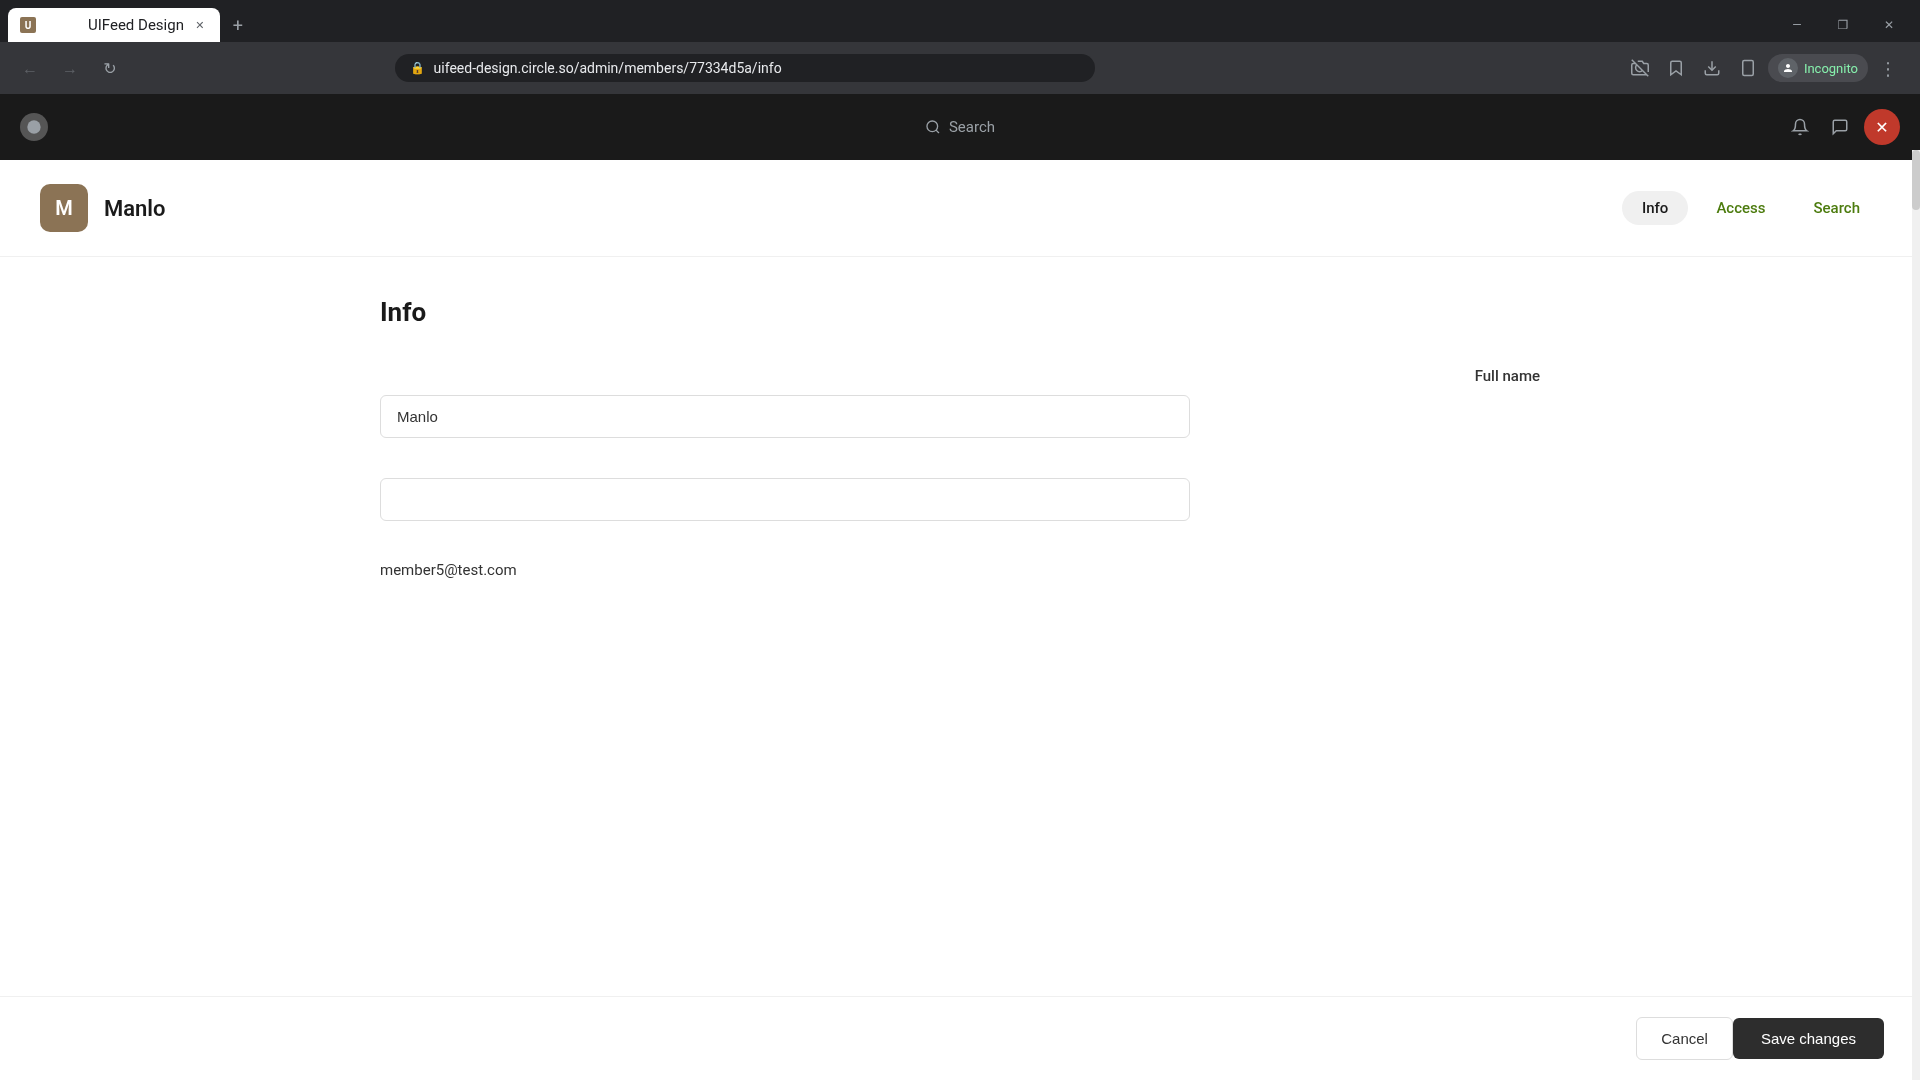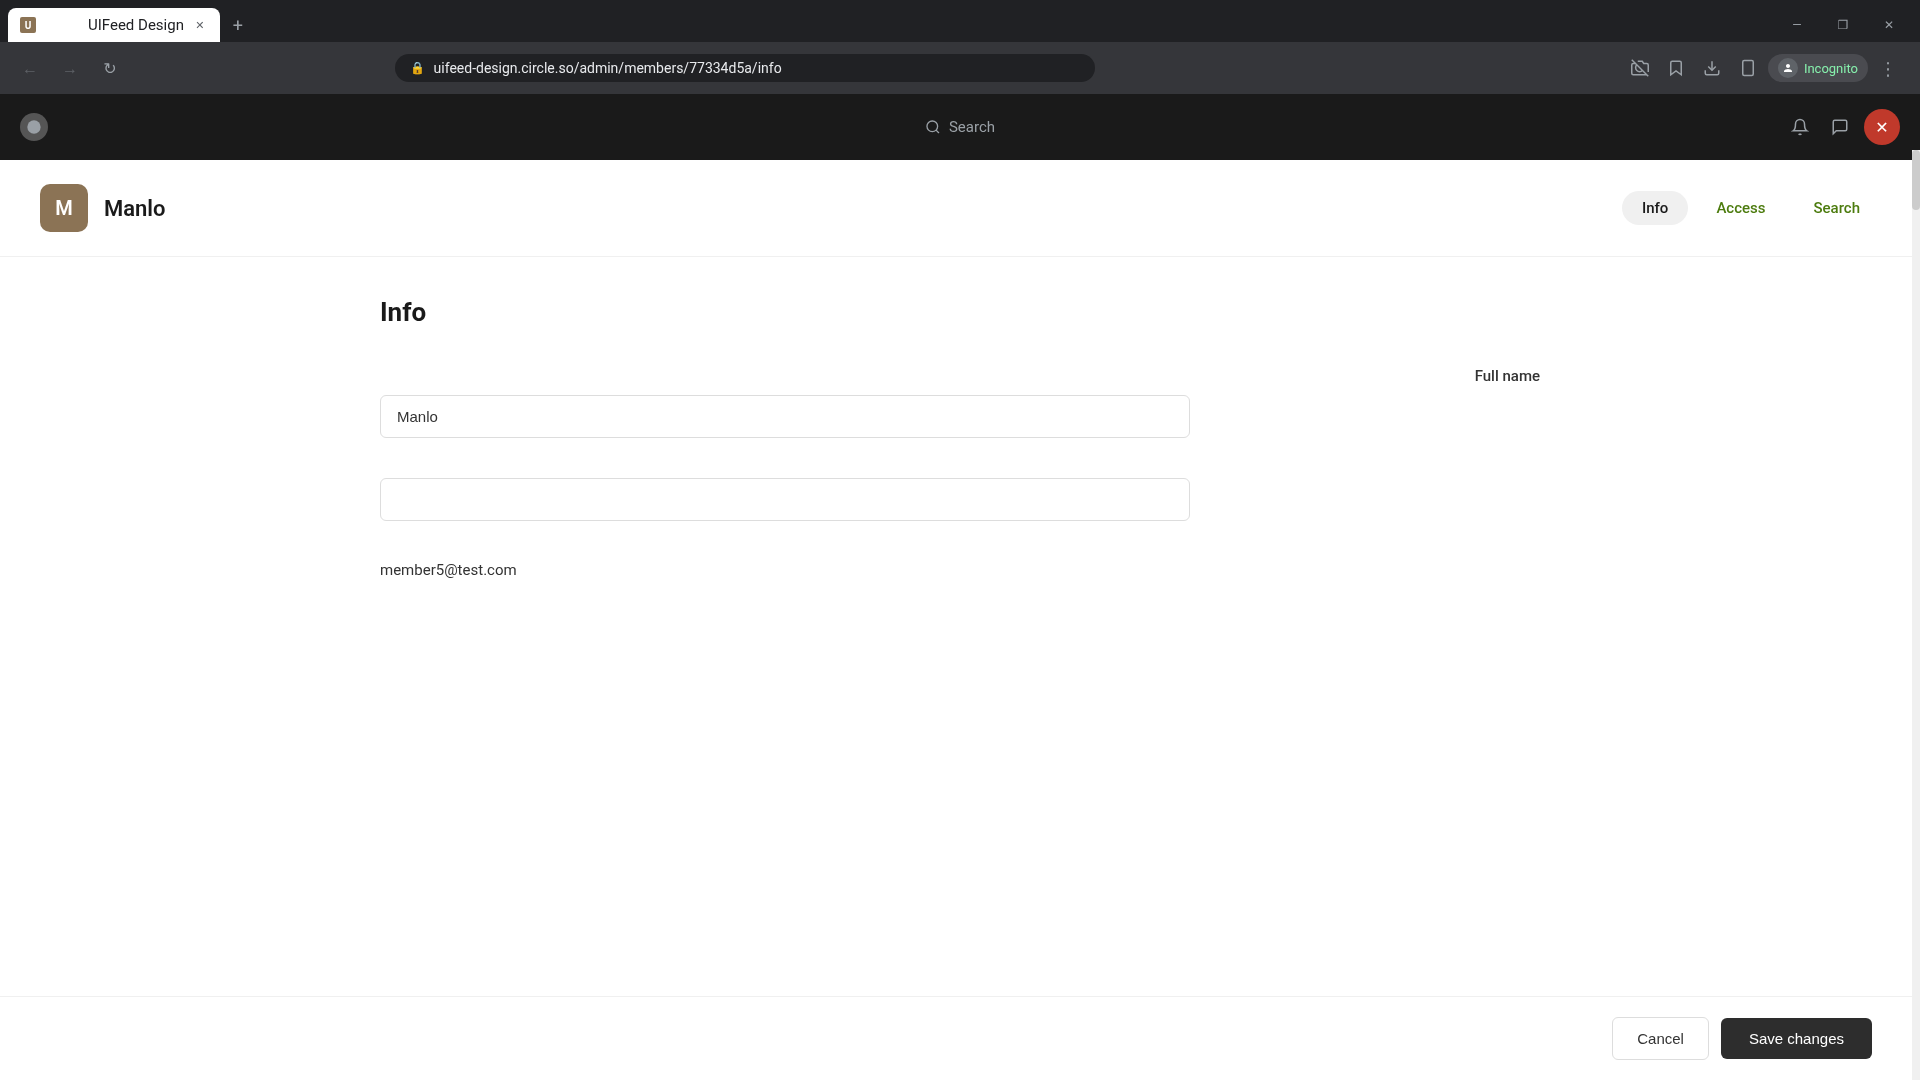--- a/index.html
+++ b/index.html
@@ -386,22 +386,21 @@
     .email-value {
       font-size: 15px;
       color: #333;
     }
 
     
     .footer-actions {
       display: flex;
       justify-content: flex-end;
       align-items: center;
-      gap: 12px;
-      padding: 20px 48px;
+      padding: 20px 36px;
       position: fixed;
       bottom: 0;
       left: 0;
       right: 0;
       background: white;
       border-top: 1px solid #f0f0f0;
     }
 
     .btn-cancel {
       padding: 12px 24px;

